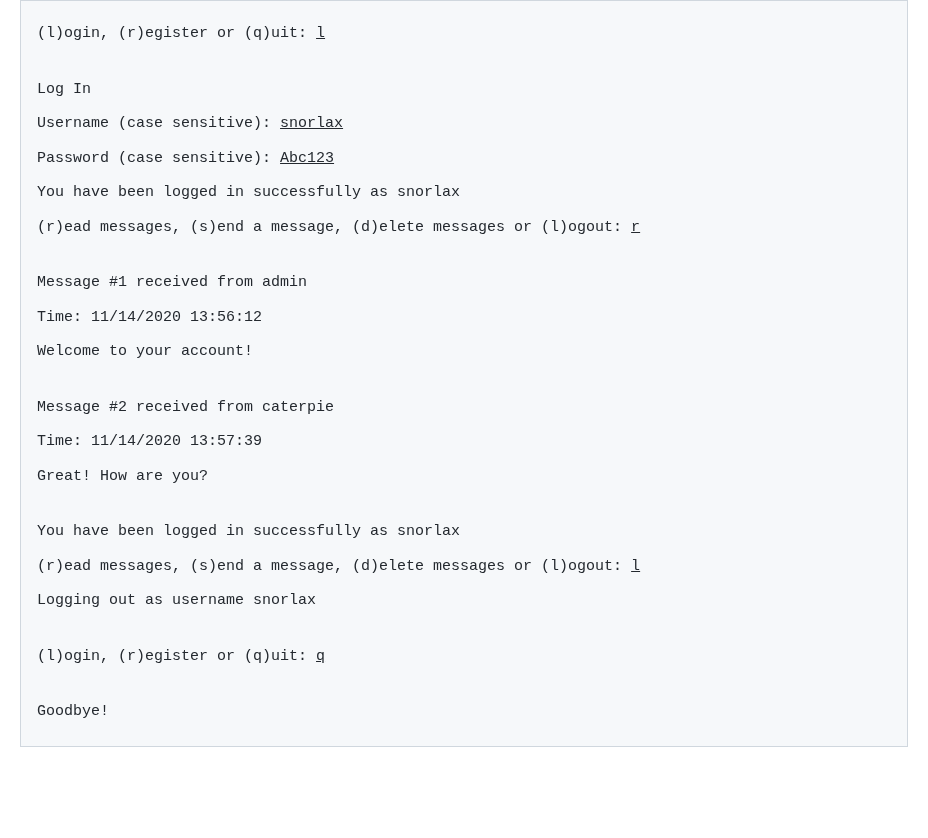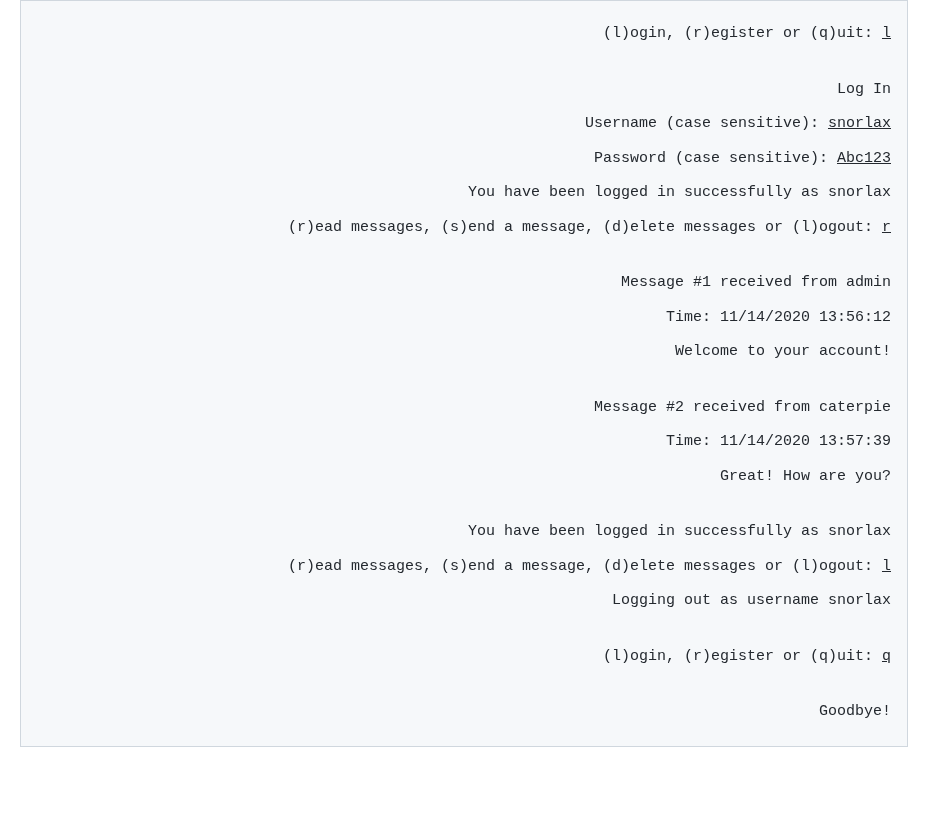--- a/index.html
+++ b/index.html
@@ -22,21 +22,20 @@
       padding: 16px;
       line-height: 2.3;
       color: #24292f;
       white-space: pre-wrap;
       word-wrap: break-word;
       overflow: auto;
     }
     .line {
       display: block;
       min-height: 1.4em;
-      text-align: right;
     }
     .user-input {
       text-decoration: underline;
     }
   </style>
 </head>
 <body>
 
 <div class="code-block"><span class="line"><span>(l)ogin, (r)egister or (q)uit: </span><span class="user-input">l</span></span><span class="line"></span><span class="line">Log In</span><span class="line"><span>Username (case sensitive): </span><span class="user-input">snorlax</span></span><span class="line"><span>Password (case sensitive): </span><span class="user-input">Abc123</span></span><span class="line">You have been logged in successfully as snorlax</span><span class="line"><span>(r)ead messages, (s)end a message, (d)elete messages or (l)ogout: </span><span class="user-input">r</span></span><span class="line"></span><span class="line">Message #1 received from admin</span><span class="line">Time: 11/14/2020 13:56:12</span><span class="line">Welcome to your account!</span><span class="line"></span><span class="line">Message #2 received from caterpie</span><span class="line">Time: 11/14/2020 13:57:39</span><span class="line">Great! How are you?</span><span class="line"></span><span class="line">You have been logged in successfully as snorlax</span><span class="line"><span>(r)ead messages, (s)end a message, (d)elete messages or (l)ogout: </span><span class="user-input">l</span></span><span class="line">Logging out as username snorlax</span><span class="line"></span><span class="line"><span>(l)ogin, (r)egister or (q)uit: </span><span class="user-input">q</span></span><span class="line"></span><span class="line">Goodbye!</span></div>
 

